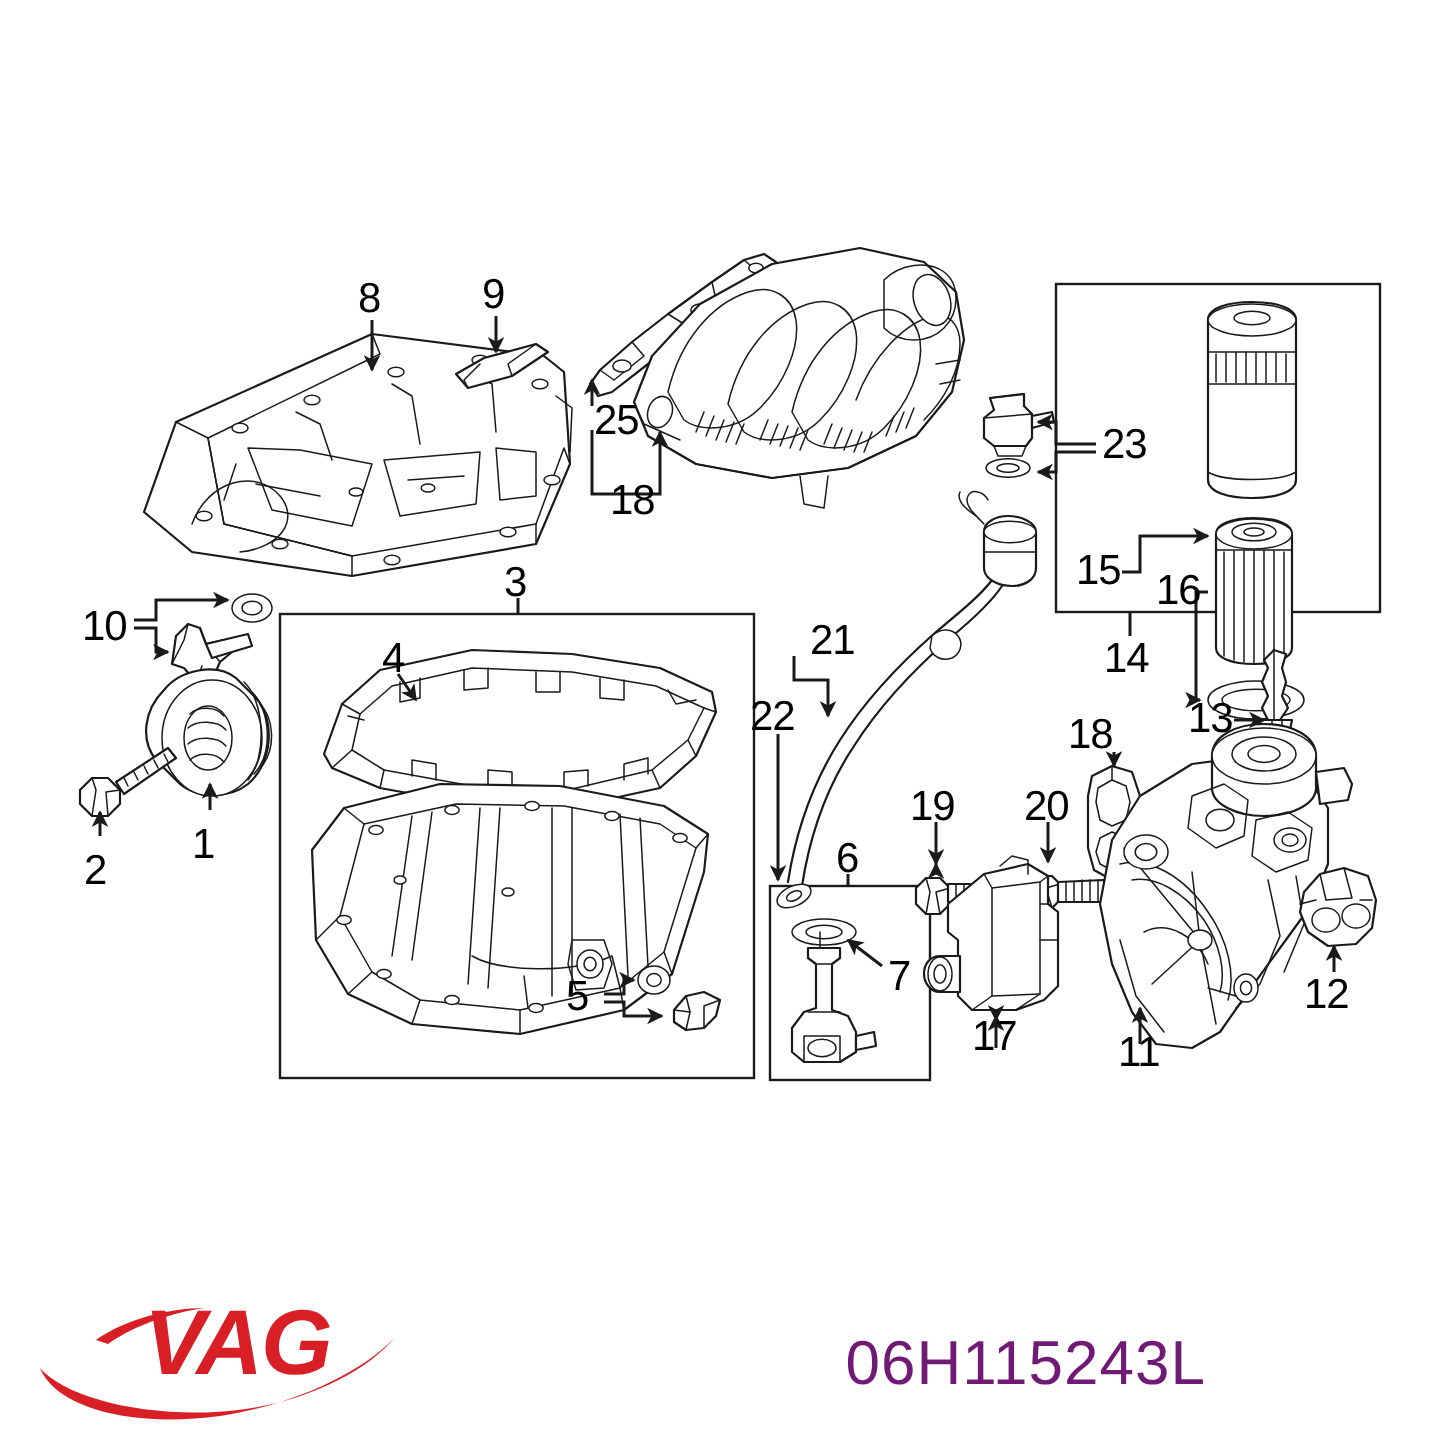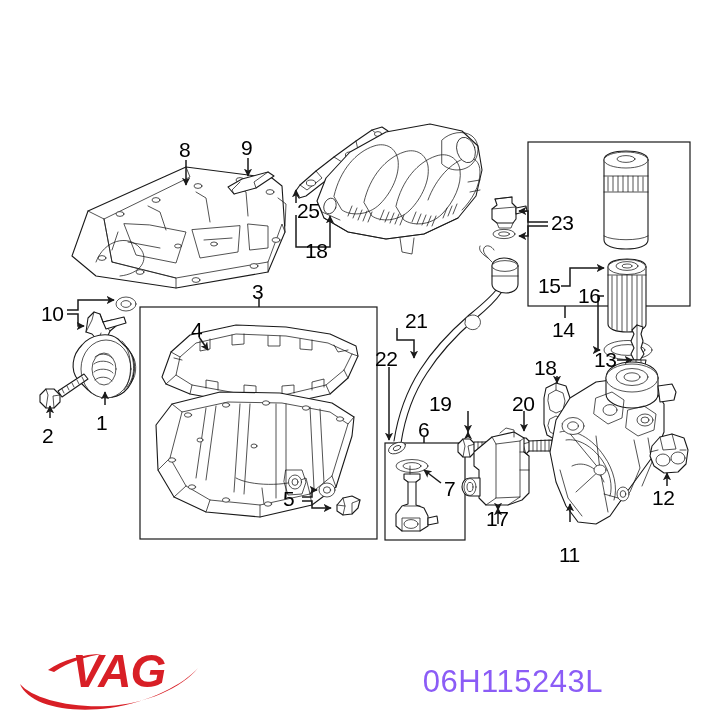--- a/index.html
+++ b/index.html
@@ -58,21 +58,21 @@
     letter-spacing: -1px;
     line-height: 1;
   }
   #part-number {
     position: absolute;
     right: 12px;
     top: 24px;
     font-family: "Liberation Sans", sans-serif;
     font-size: 31px;
     font-weight: 400;
-    color: #8b5cf6;
+    color: #701a75;
     letter-spacing: 0.5px;
   }
 </style>
 </head>
 <body>
 
 <div id="page">
 
   <svg id="diagram-svg" viewBox="0 0 720 720">
     <defs>
@@ -589,29 +589,29 @@
   <div class="callout" style="left:96px;  top:412px;">1</div>
   <div class="callout" style="left:42px;  top:425px;">2</div>
   <div class="callout" style="left:252px; top:281px;">3</div>
   <div class="callout" style="left:191px; top:319px;">4</div>
   <div class="callout" style="left:283px; top:488px;">5</div>
   <div class="callout" style="left:418px; top:419px;">6</div>
   <div class="callout" style="left:444px; top:478px;">7</div>
   <div class="callout" style="left:179px; top:139px;">8</div>
   <div class="callout" style="left:241px; top:137px;">9</div>
   <div class="callout" style="left:41px;  top:303px;">10</div>
-  <div class="callout" style="left:559px; top:544px;">11</div>
+  <div class="callout" style="left:559px; top:516px;">11</div>
   <div class="callout" style="left:652px; top:487px;">12</div>
   <div class="callout" style="left:594px; top:349px;">13</div>
   <div class="callout" style="left:552px; top:319px;">14</div>
   <div class="callout" style="left:538px; top:275px;">15</div>
   <div class="callout" style="left:578px; top:285px;">16</div>
   <div class="callout" style="left:486px; top:508px;">17</div>
   <div class="callout" style="left:534px; top:357px;">18</div>
-  <div class="callout" style="left:429px; top:393px;">19</div>
+  <div class="callout" style="left:455px; top:393px;">19</div>
   <div class="callout" style="left:512px; top:393px;">20</div>
   <div class="callout" style="left:389px; top:310px;margin-left:16px;">21</div>
   <div class="callout" style="left:375px; top:348px;">22</div>
   <div class="callout" style="left:551px; top:212px;">23</div>
   <div class="callout" style="left:305px; top:240px;">18</div>
   <div class="callout" style="left:297px; top:200px;">25</div>
 
   <div id="footer-bar">
     <svg id="brand-logo" viewBox="0 0 210 66">
       <path d="M2,36 C10,56 48,66 92,60 C132,54 166,36 180,20

